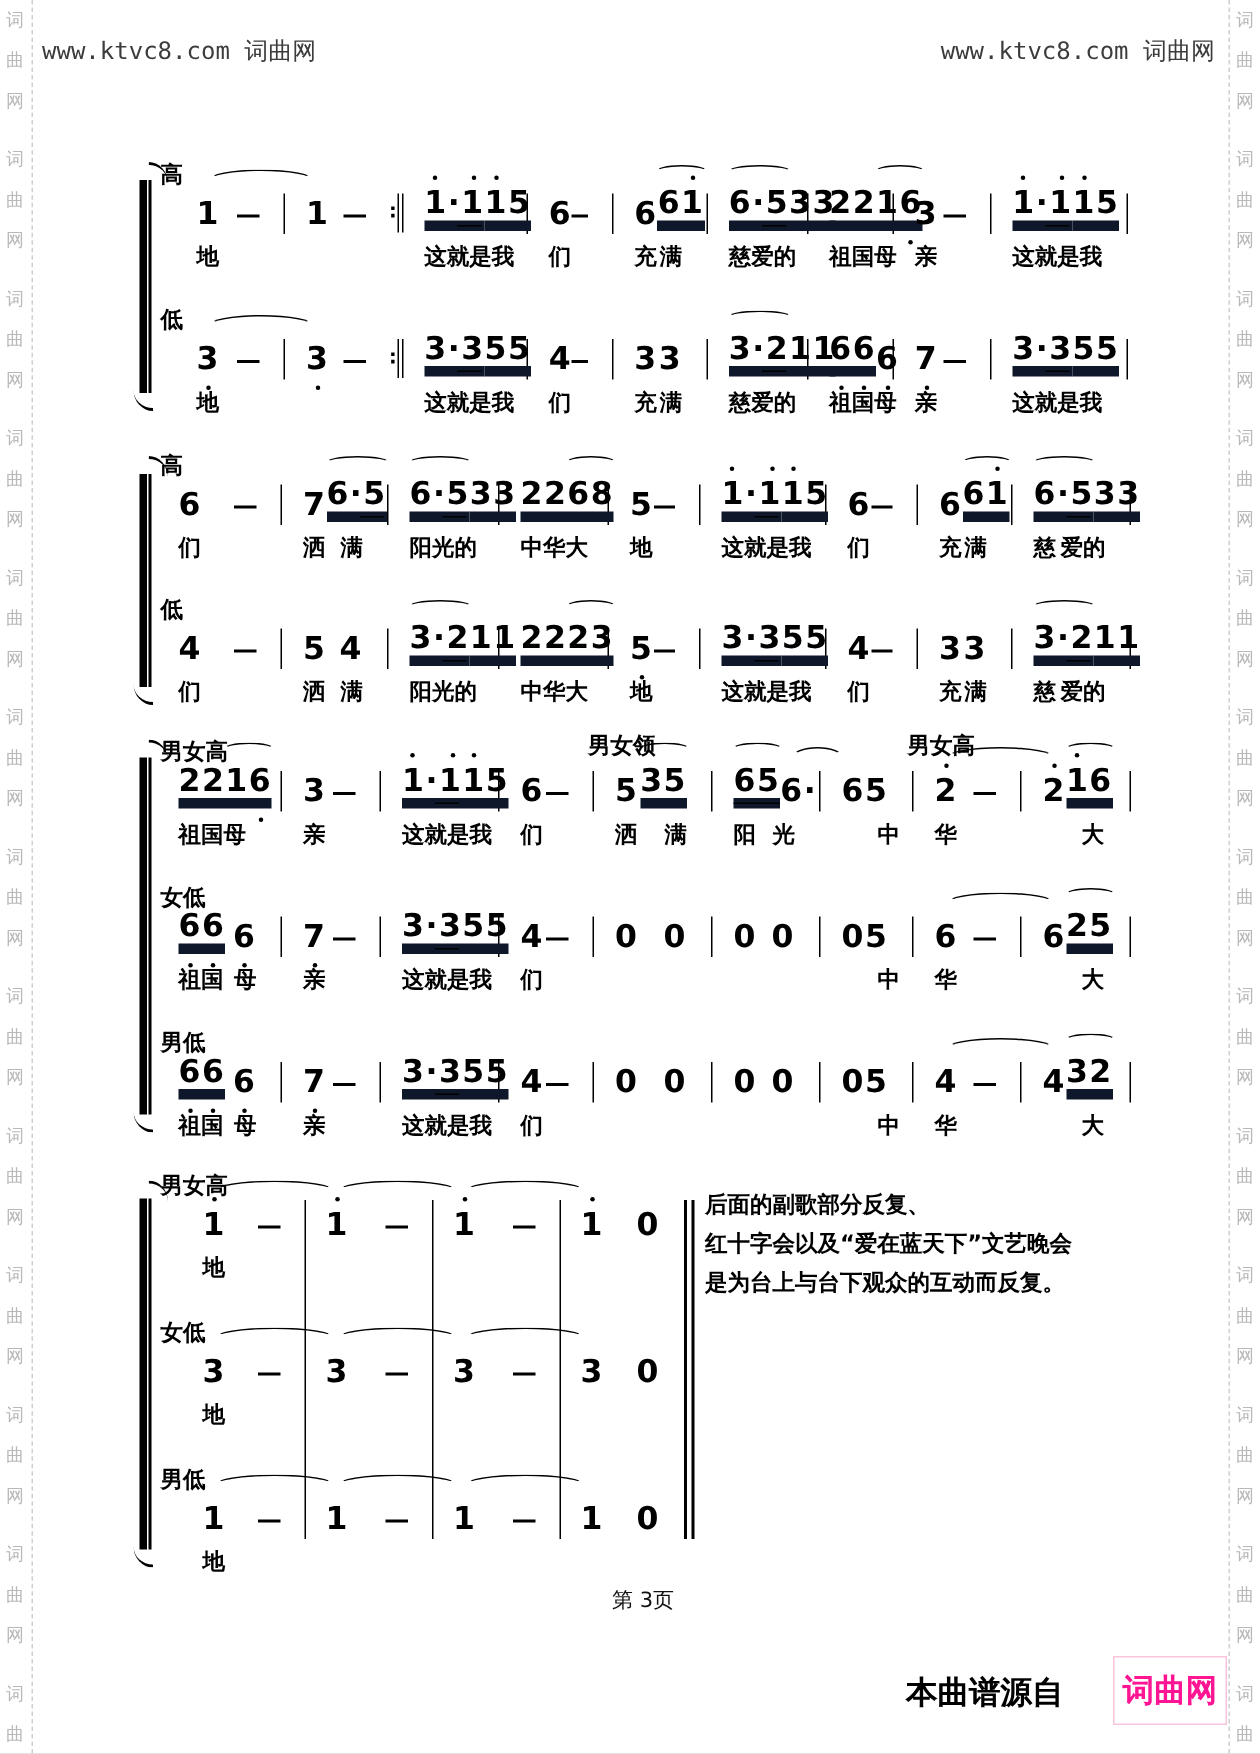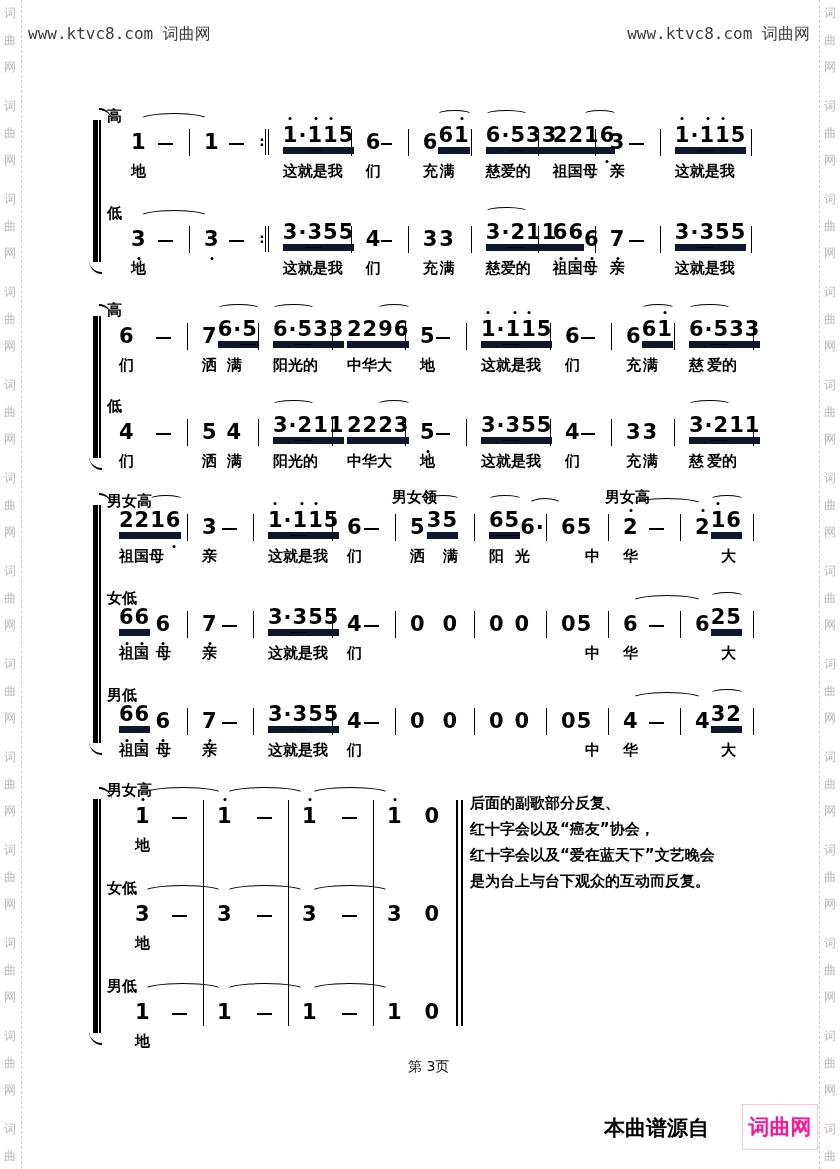--- a/index.html
+++ b/index.html
@@ -539,21 +539,21 @@
                 <span class="ly">光的</span>
               </div>
             </div>
             <div class="sep"></div>
             <div class="bar" style="width: 72px;">
               <div class="notes">
                 <span class="cell">
                   <span class="glyph u1">22</span>
                 </span>
                 <span class="cell">
-                  <span class="glyph u1">96</span>
+                  <span class="glyph u1">68</span>
                   <i class="tiearc"></i>
                 </span>
               </div>
               <div class="lyrics">
                 <span class="ly">中华</span>
                 <span class="ly">大</span>
               </div>
             </div>
             <div class="sep"></div>
             <div class="bar" style="width: 60px;">
@@ -1331,21 +1331,20 @@
               <div class="lyrics single"></div>
             </div>
           </div>
         </div>
       </div>
     </div>
 
   <div class="notice">
     <div id="notice-body">
         <div class="nline">后面的副歌部分反复、</div>
-        <div class="nline">红十字会以及“癌友”协会，</div>
         <div class="nline">红十字会以及“爱在蓝天下”文艺晚会</div>
         <div class="nline">是为台上与台下观众的互动而反复。</div>
       </div>
   </div>
 
   <div class="pagenum">第 3页</div>
   <div class="footer-src">本曲谱源自</div>
   <div class="footer-brand" id="footer-brand" style="color: rgb(255, 20, 147);">词曲网</div>
 </div>
 

